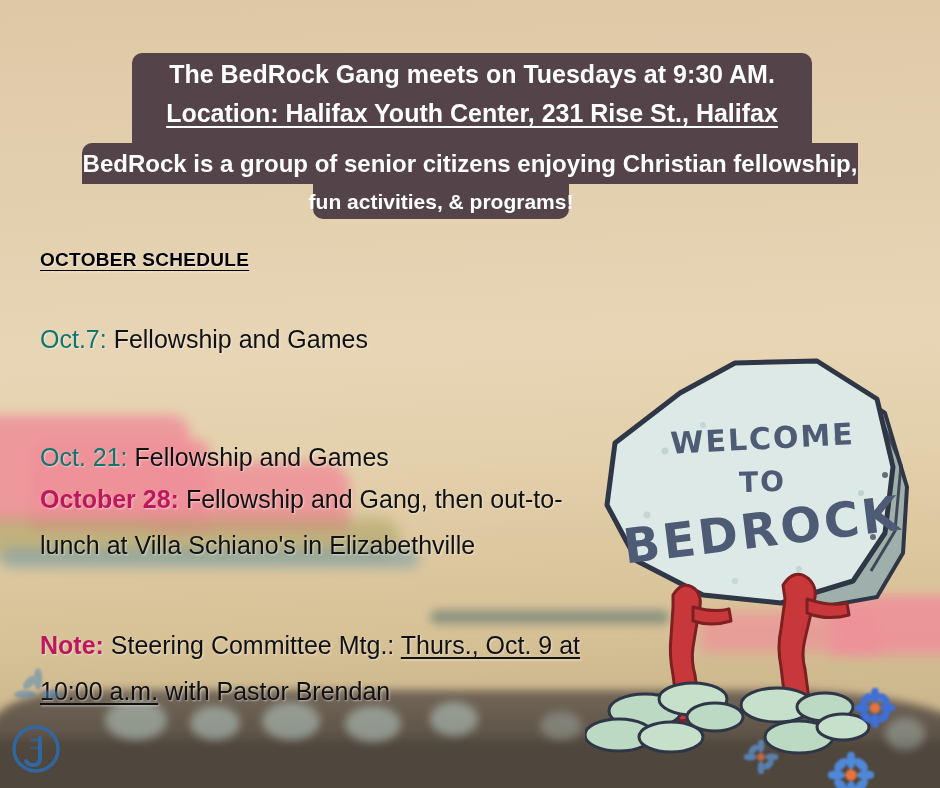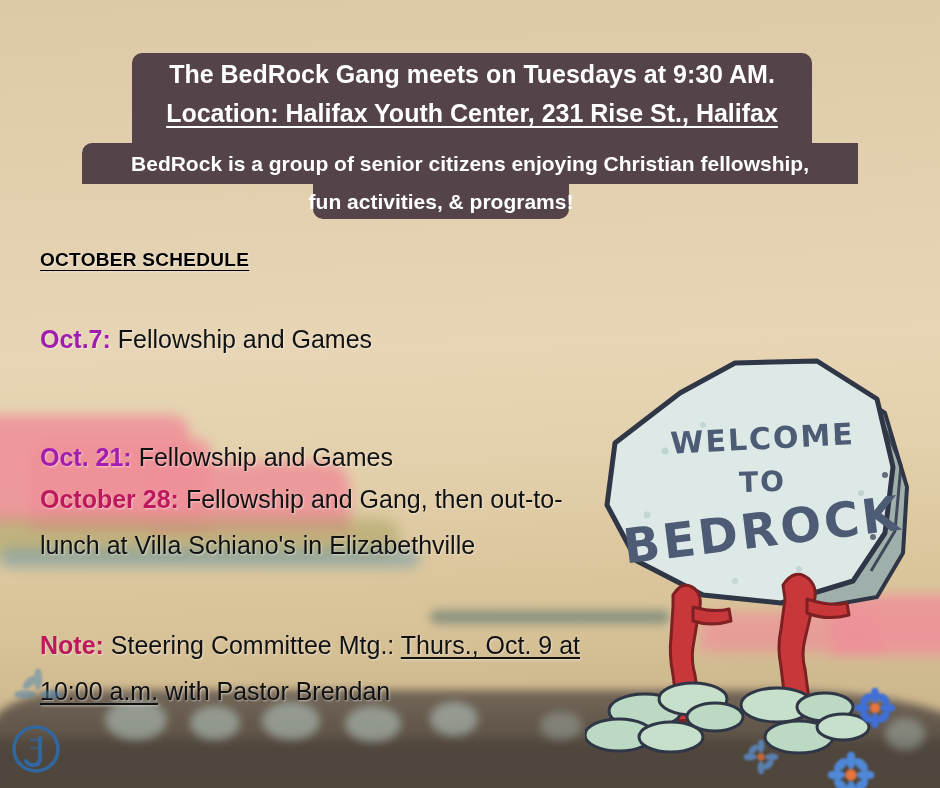--- a/index.html
+++ b/index.html
@@ -149,21 +149,21 @@
   }
   .banner-top .line.underline {
     text-decoration: underline;
     text-underline-offset: 4px;
   }
 
   .banner-sub-1 {
     left: 82px; top: 143px;
     width: 776px; height: 41px;
     border-radius: 10px 0 0 0;
-    font-size: 21px;
+    font-size: 24px;
     white-space: nowrap;
   }
   .banner-sub-2 {
     left: 313px; top: 184px;
     width: 256px; height: 35px;
     border-radius: 0 0 10px 10px;
     font-size: 21px;
     white-space: nowrap;
   }
   
@@ -189,21 +189,21 @@
 
   .entry {
     position: absolute;
     left: 40px;
     font-size: 25px;
     color: #111111;
     line-height: 42px;
     text-shadow: 1px 1px 2px rgba(255,255,255,0.5);
     white-space: nowrap;
   }
-  .entry b { font-weight: bold; color: #a21caf; }
+  .entry b { font-weight: normal; color: #0f766e; }
 
   .entry-wrap {
     position: absolute;
     left: 40px;
     width: 545px;
     font-size: 25px;
     color: #111111;
     line-height: 46px;
     text-shadow: 1px 1px 2px rgba(255,255,255,0.5);
   }

